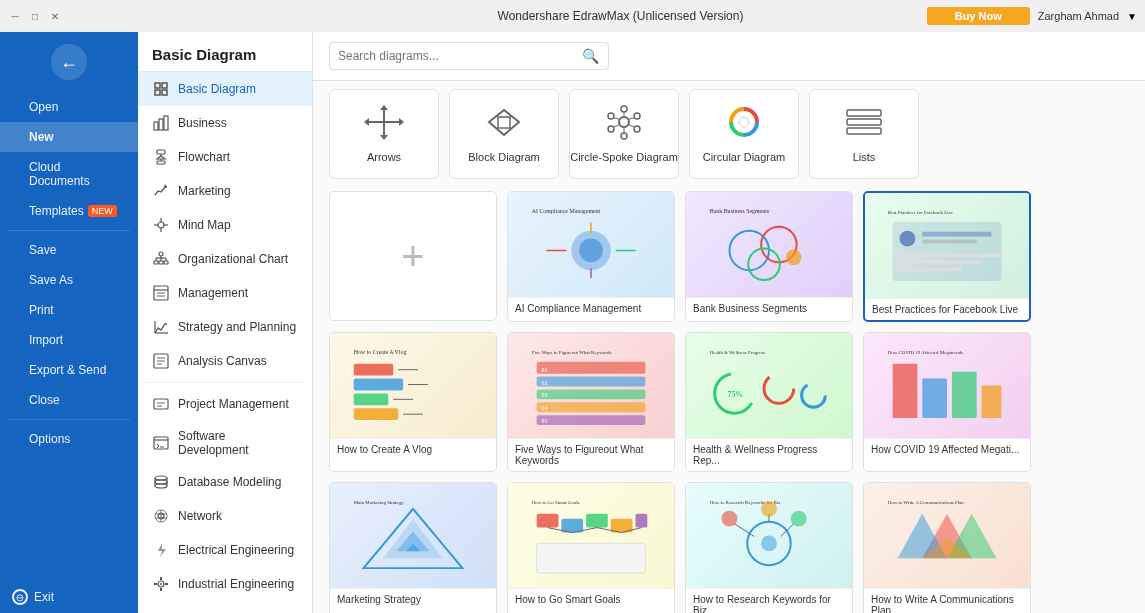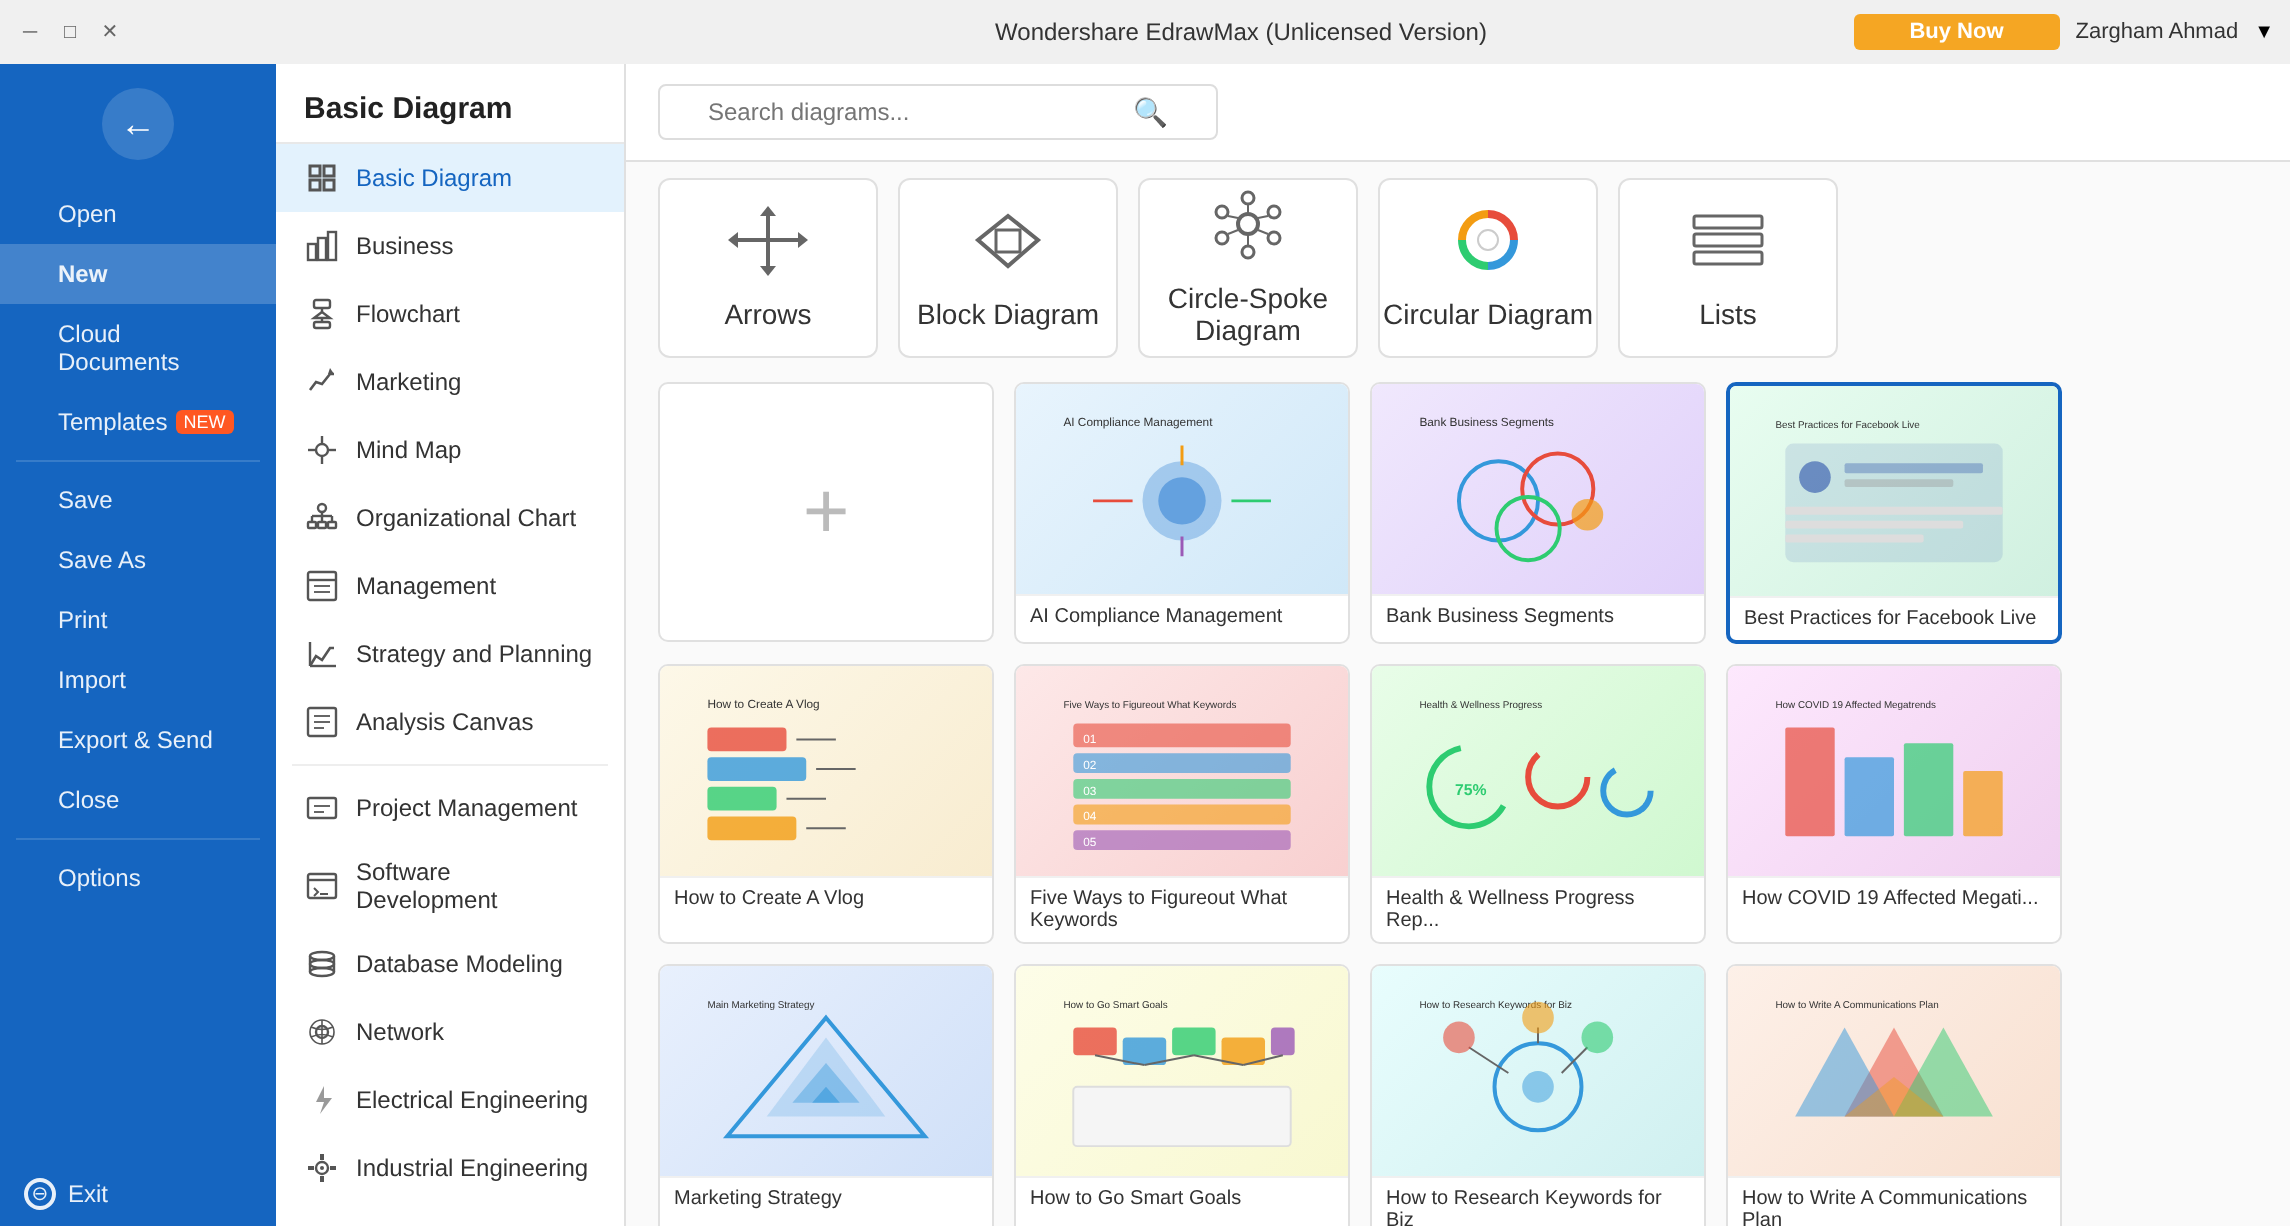--- a/index.html
+++ b/index.html
@@ -190,21 +190,21 @@
       background: white;
       border-bottom: 1px solid #e0e0e0;
       gap: 12px;
       flex-shrink: 0;
     }
     .search-bar {
       display: flex;
       align-items: center;
       border: 1px solid #ddd;
       border-radius: 4px;
-      padding: 5px 24px;
+      padding: 5px 8px;
       width: 280px;
       gap: 6px;
       background: white;
     }
     .search-input {
       border: none;
       outline: none;
       font-size: 12px;
       color: #666;
       width: 100%;
@@ -235,21 +235,21 @@
       gap: 6px;
       cursor: pointer;
       flex-shrink: 0;
     }
     .icon-card .icon-shape {
       font-size: 28px;
       color: #555;
       line-height: 1;
     }
     .icon-card .icon-label {
-      font-size: 14px;
+      font-size: 11px;
       color: #333;
       text-align: center;
     }
 
     
     .template-cards-area {
       flex: 1;
       overflow-y: auto;
       padding: 12px 16px;
     }
@@ -281,20 +281,21 @@
       border: 2px solid #1565c0;
     }
     .template-thumb {
       height: 105px;
       background: #eee;
       overflow: hidden;
       display: flex;
       align-items: center;
       justify-content: center;
       position: relative;
+      font-family: Liberation Serif, serif;
     }
     .template-label {
       padding: 5px 7px;
       font-size: 10px;
       color: #333;
       border-top: 1px solid #f0f0f0;
     }
 
     
     .thumb-ai { background: linear-gradient(135deg, #e8f4fd 0%, #d0e8f8 100%); }

